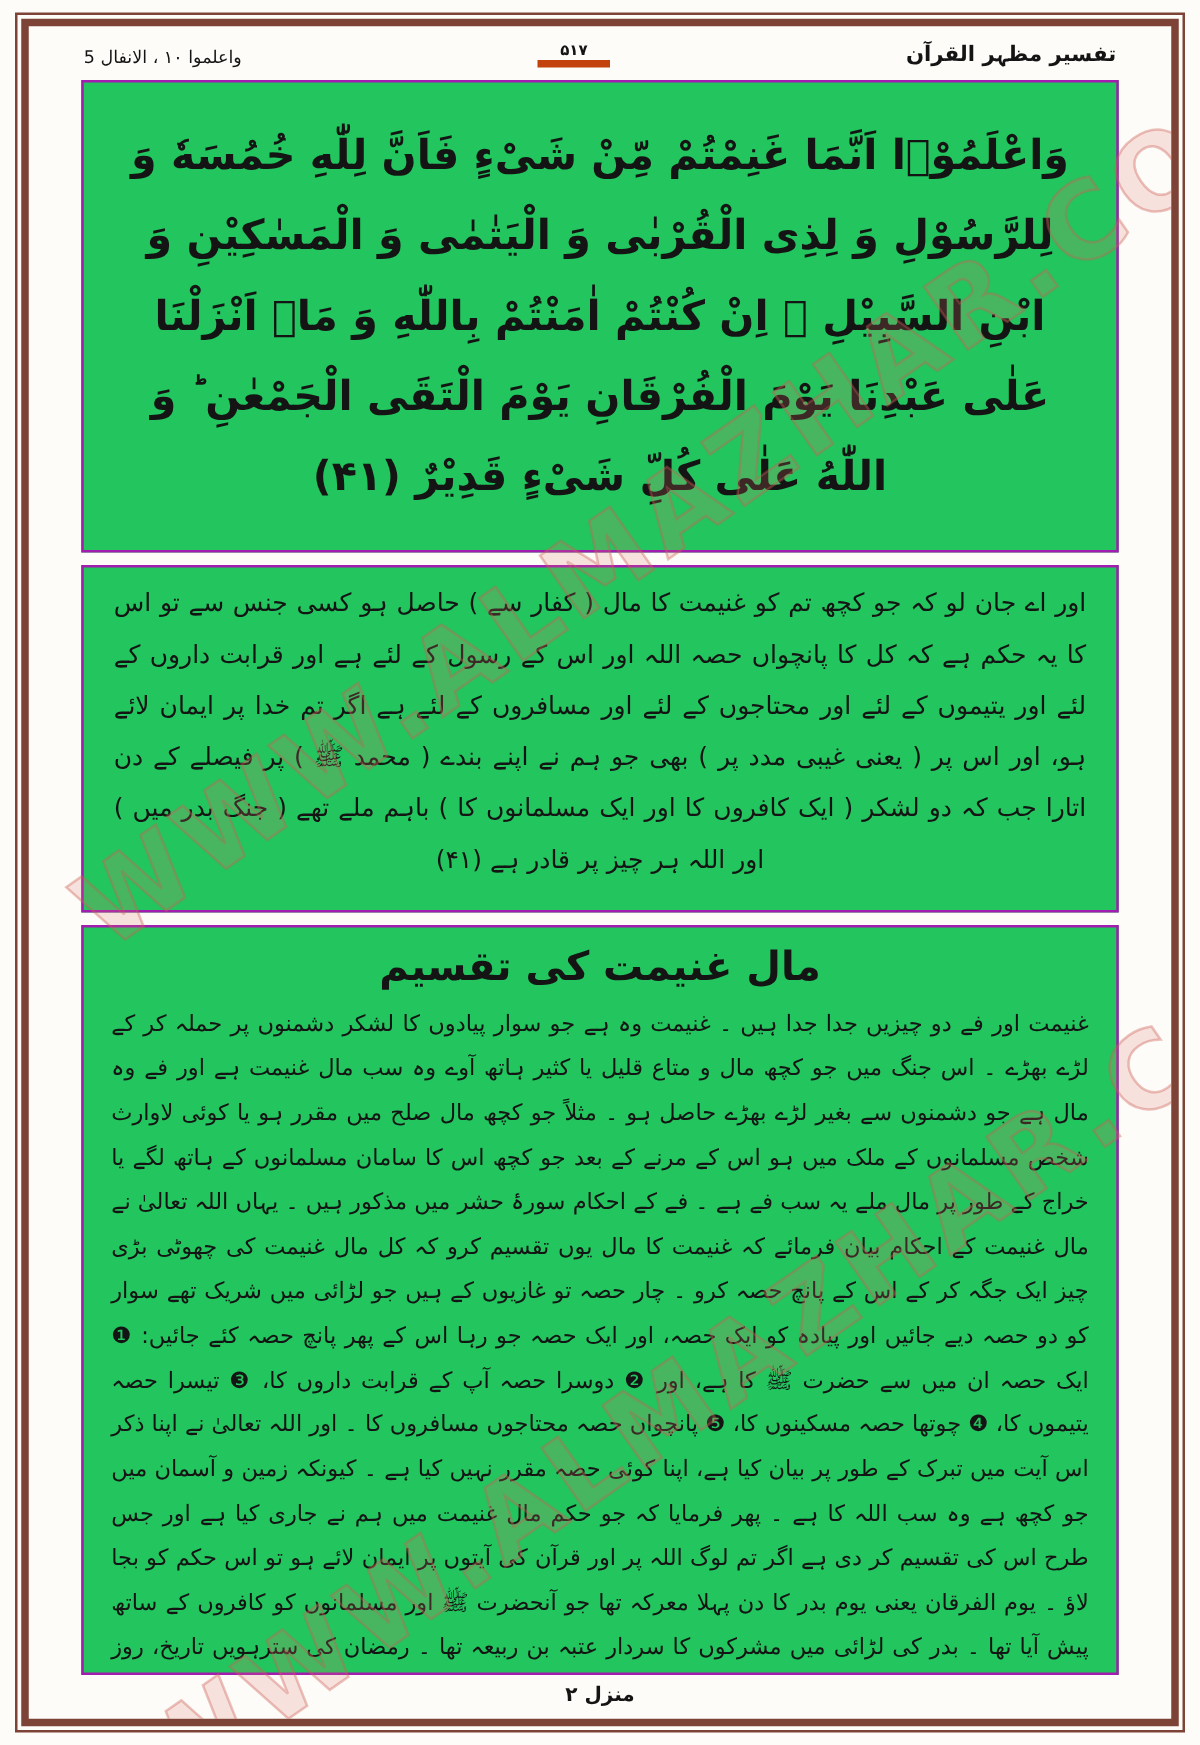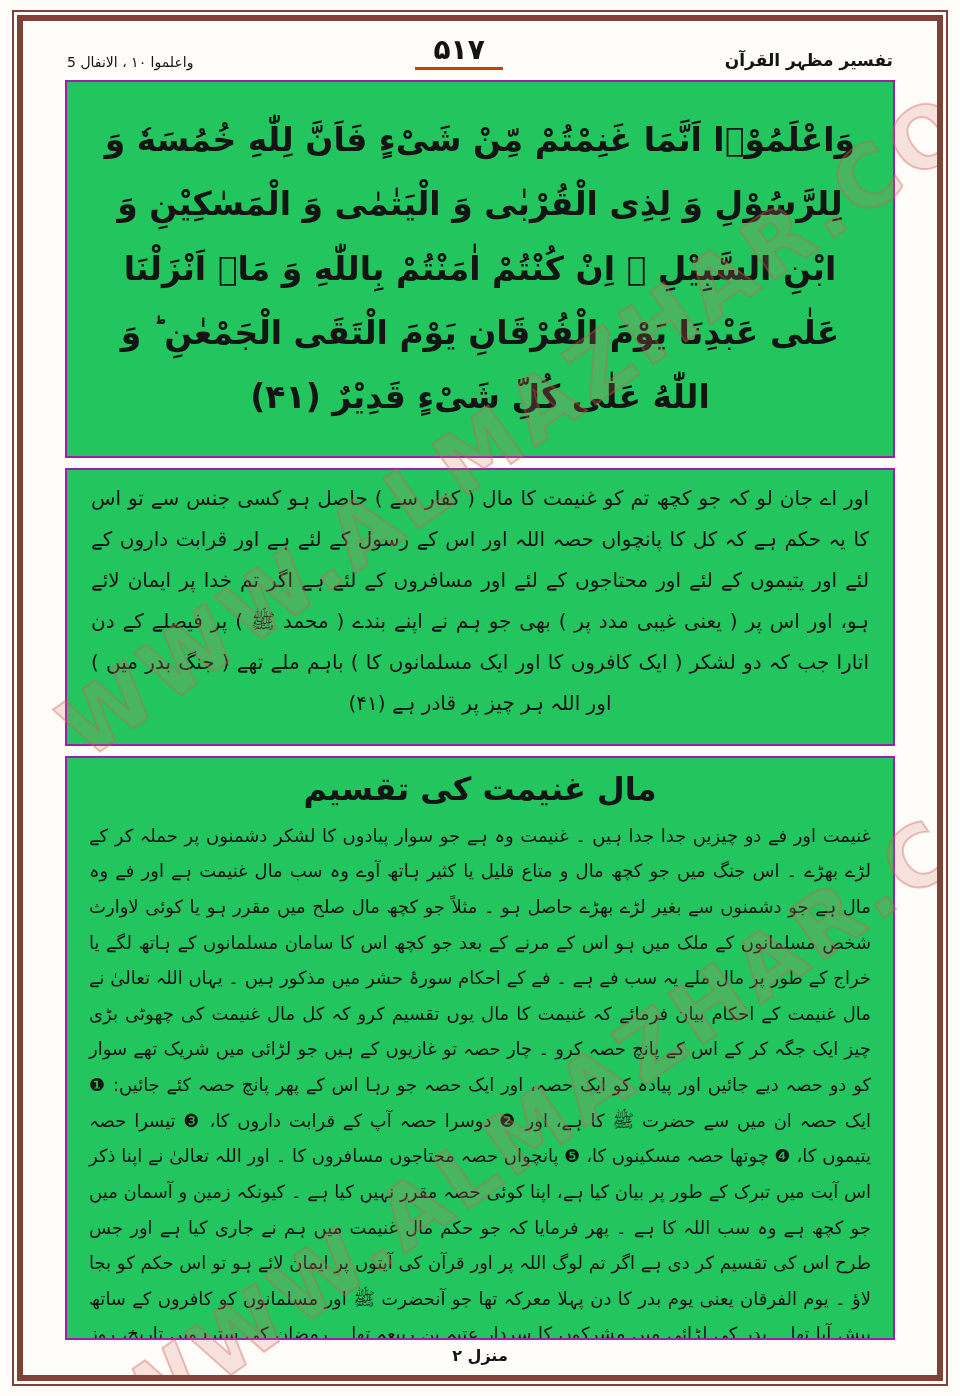--- a/index.html
+++ b/index.html
@@ -33,22 +33,22 @@
   
   .hdr{
     display:flex;
     justify-content:space-between;
     align-items:flex-end;
     font-size:17px;
     padding:4px 2px 10px 2px;
   }
   .hdr .title{font-weight:bold;}
   .hdr .pnum{
-    font-size:28px;font-weight:bold;
-    border-bottom:3px solid #c2410c;
+    font-size:12px;font-weight:bold;
+    border-bottom:6px solid #c2410c;
     padding:0 18px 1px 18px;
   }
   .hdr .ref{font-size:14px;}
   
   .box{
     border:2px solid #a21caf;
     background:#22c55e;
     box-sizing:border-box;
     direction:rtl;
   }

